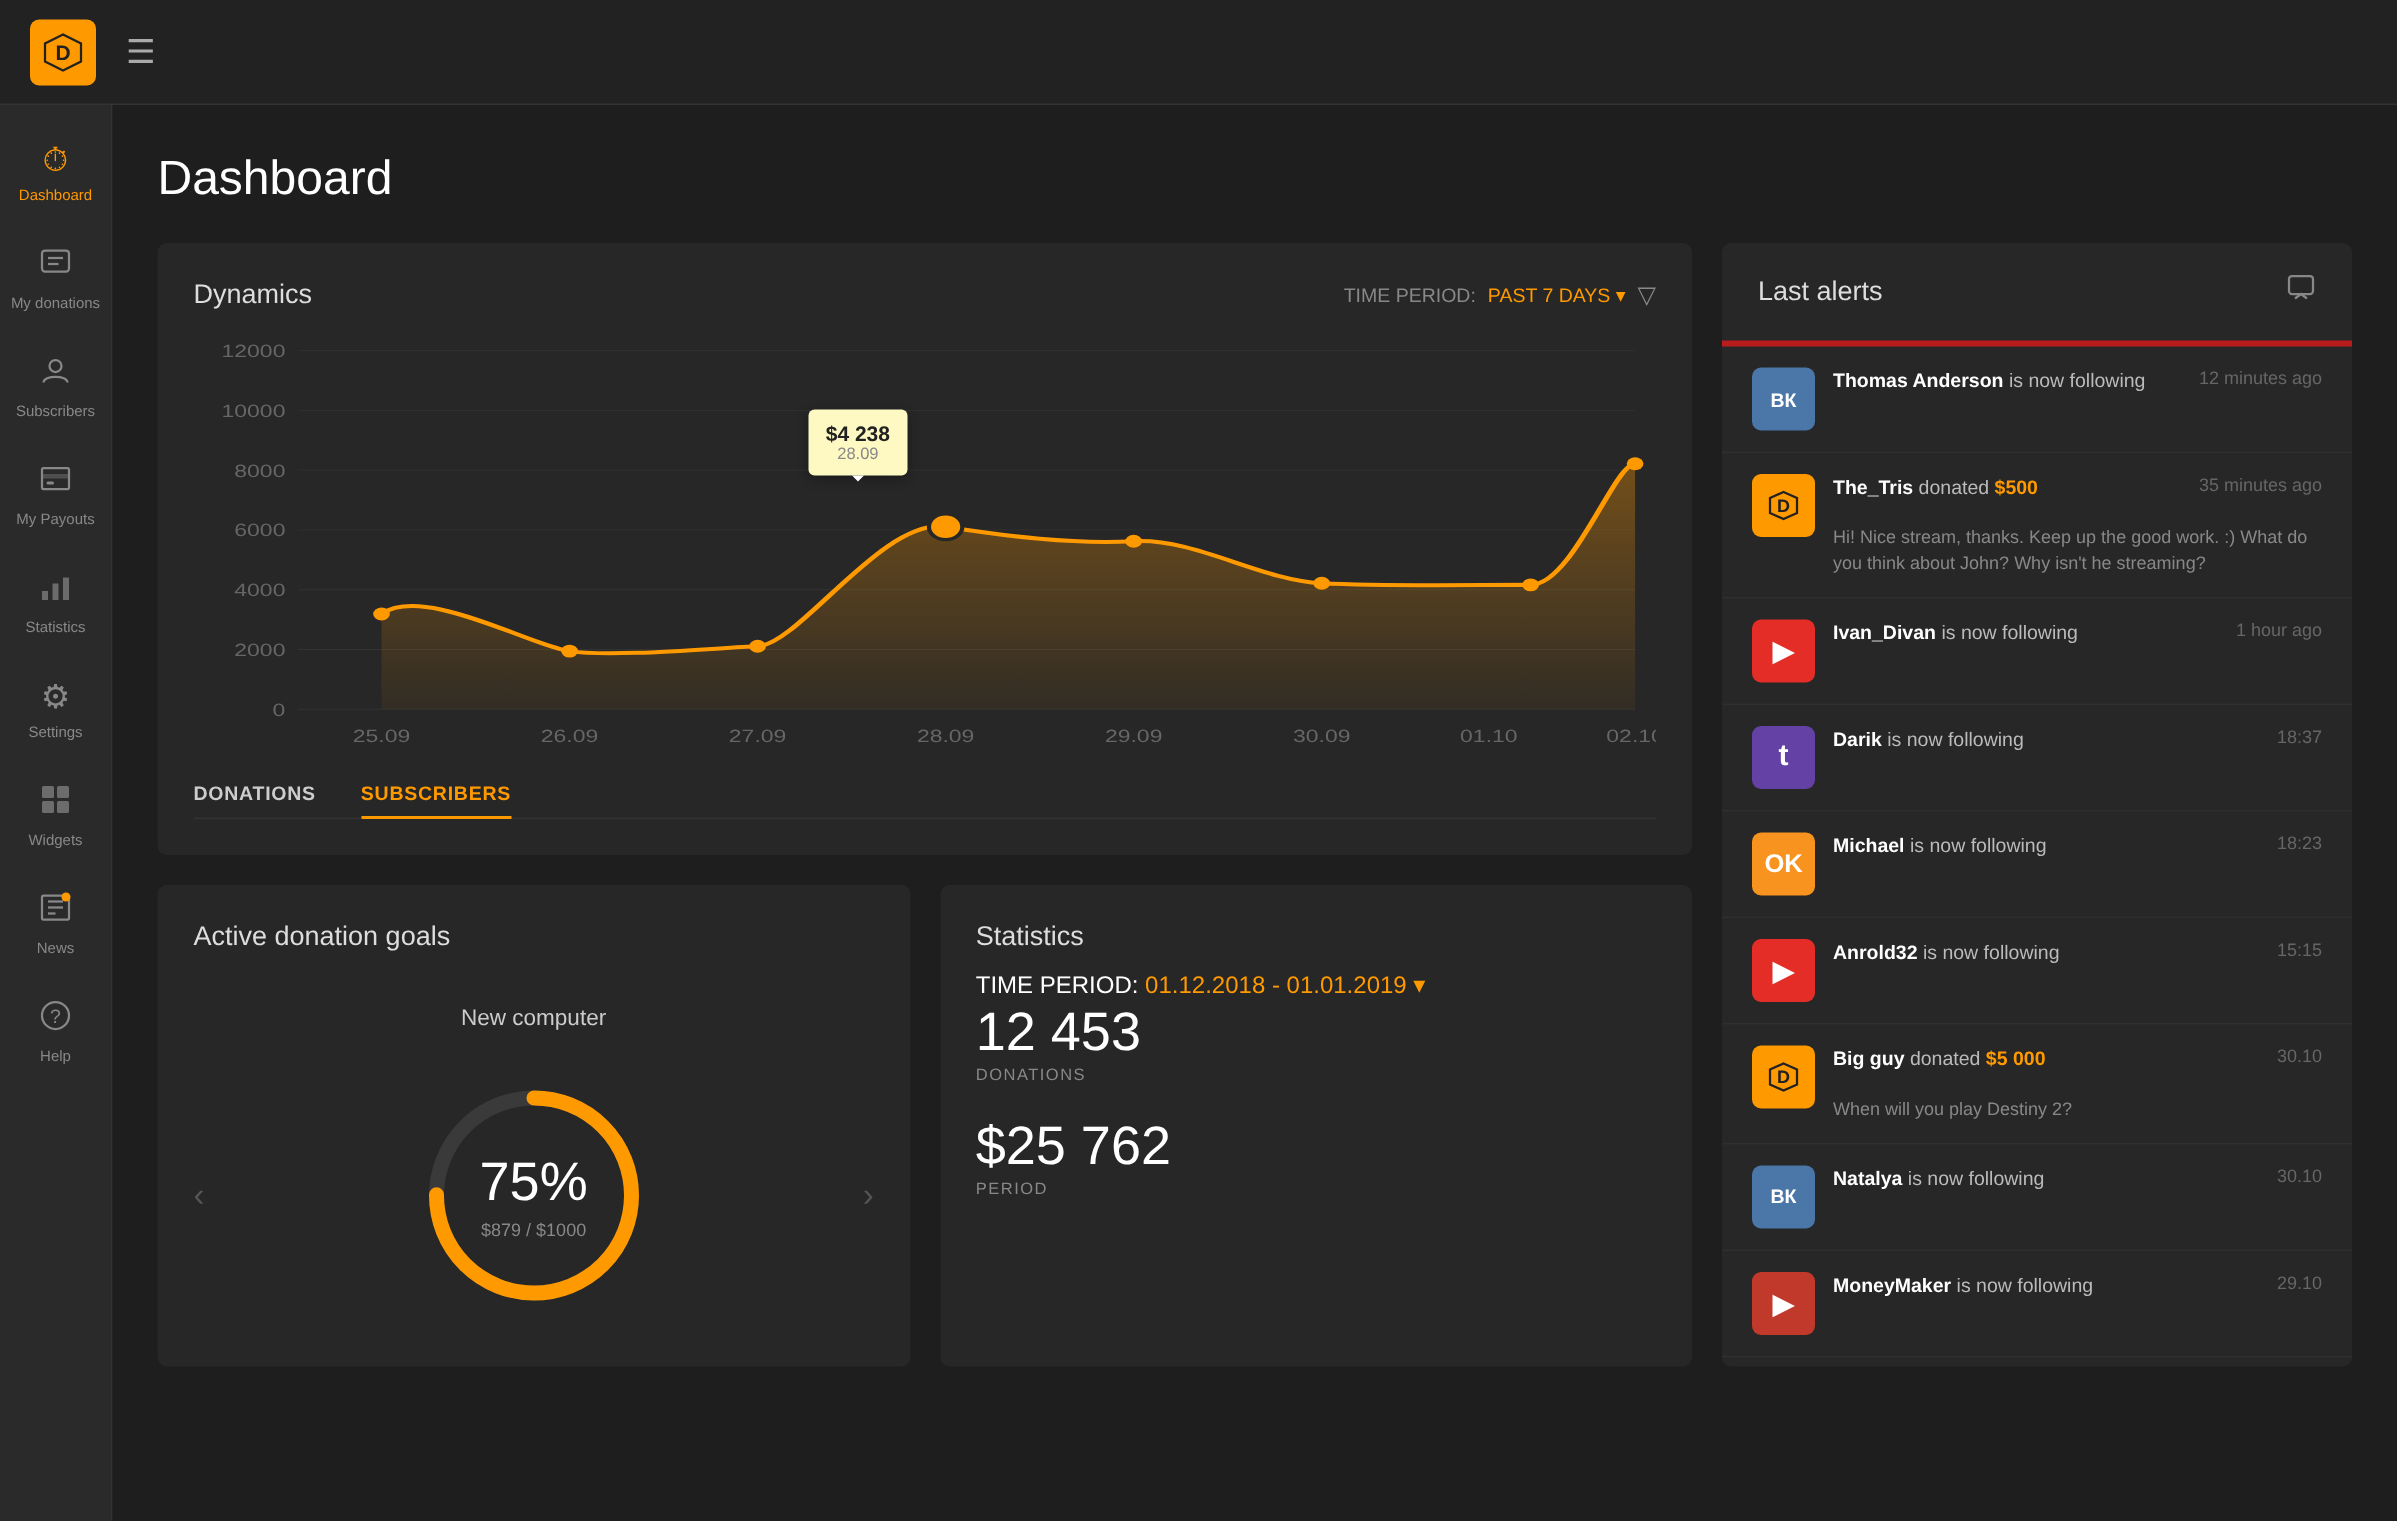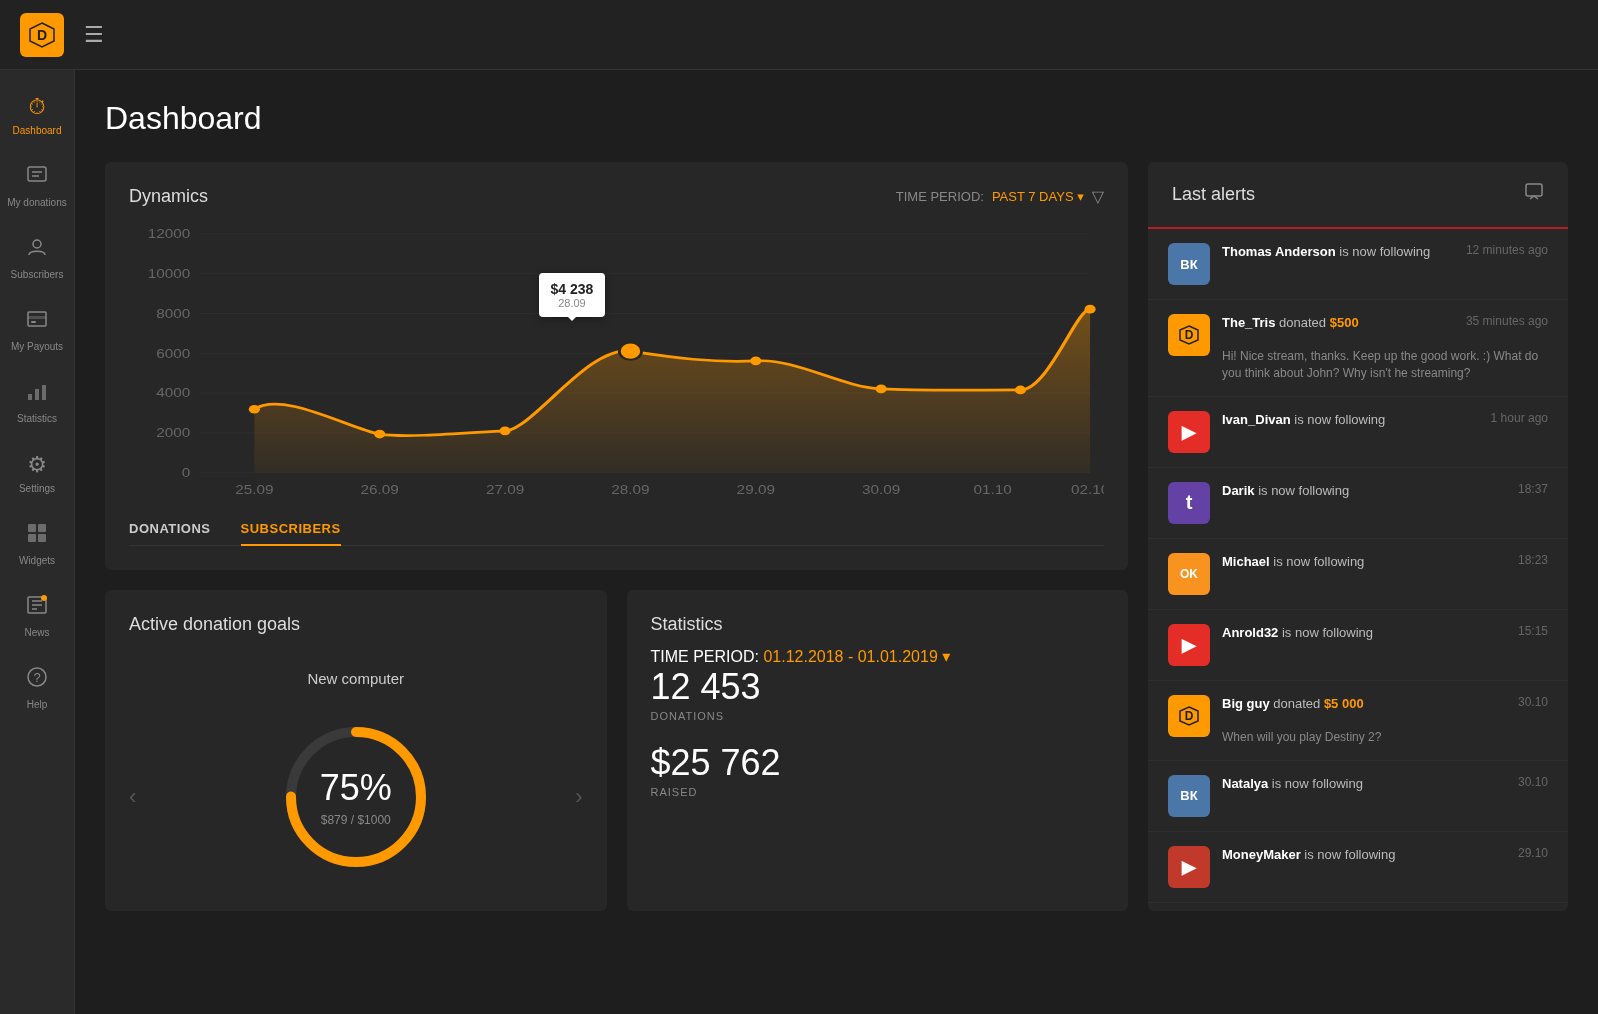--- a/index.html
+++ b/index.html
@@ -115,21 +115,21 @@
     .chart-area {
       position: relative;
       height: 280px;
       margin-bottom: 10px;
     }
     .chart-svg { width: 100%; height: 100%; }
 
     
     .chart-tooltip {
       position: absolute;
-      background: #ffffff;
+      background: #fef9c3;
       color: #222;
       padding: 8px 12px;
       border-radius: 4px;
       font-size: 14px;
       font-weight: bold;
       top: 50px;
       left: 42%;
       pointer-events: none;
       white-space: nowrap;
       box-shadow: 0 2px 8px rgba(0,0,0,0.3);
@@ -193,21 +193,21 @@
     
     .alerts-panel {
       background: #272727;
       border-radius: 6px;
       display: flex;
       flex-direction: column;
       overflow: hidden;
     }
     .alerts-header {
       display: flex; justify-content: space-between; align-items: center;
-      padding: 20px 24px; border-bottom: 2px solid #b91c1c;
+      padding: 20px 24px; border-bottom: 4px solid #b91c1c;
       flex-shrink: 0;
     }
     .alerts-title { font-size: 18px; color: #ddd; font-weight: 400; }
     .alerts-icon { color: #888; font-size: 18px; cursor: pointer; }
     .alerts-list {
       overflow-y: auto; flex: 1;
     }
     .alert-item {
       display: flex; align-items: flex-start; gap: 12px;
       padding: 14px 20px; border-bottom: 1px solid #2f2f2f;
@@ -442,21 +442,21 @@
             <div class="stat-header">
               <span>TIME PERIOD:</span>
               <span class="stat-period">01.12.2018 - 01.01.2019 ▾</span>
             </div>
             <div class="stat-item">
               <div class="stat-value">12 453</div>
               <div class="stat-label">DONATIONS</div>
             </div>
             <div class="stat-item">
               <div class="stat-value">$25 762</div>
-              <div class="stat-label">RAISED</div>
+              <div class="stat-label">PERIOD</div>
             </div>
           </div>
 
         </div>
       </div>
 
       <div class="alerts-panel">
         <div class="alerts-header">
           <div class="alerts-title">Last alerts</div>
           <div class="alerts-icon">
@@ -516,21 +516,21 @@
               <div class="alert-main">
                 <div class="alert-text">
                   <strong>Darik</strong> is now following
                 </div>
                 <div class="alert-time">18:37</div>
               </div>
             </div>
           </div>
 
           <div class="alert-item">
-            <div class="alert-avatar odnoklassniki" style="font-size:12px;font-weight:bold;">OK</div>
+            <div class="alert-avatar odnoklassniki" style="font-size:17px;font-weight:bold;">OK</div>
             <div class="alert-content">
               <div class="alert-main">
                 <div class="alert-text">
                   <strong>Michael</strong> is now following
                 </div>
                 <div class="alert-time">18:23</div>
               </div>
             </div>
           </div>
 

